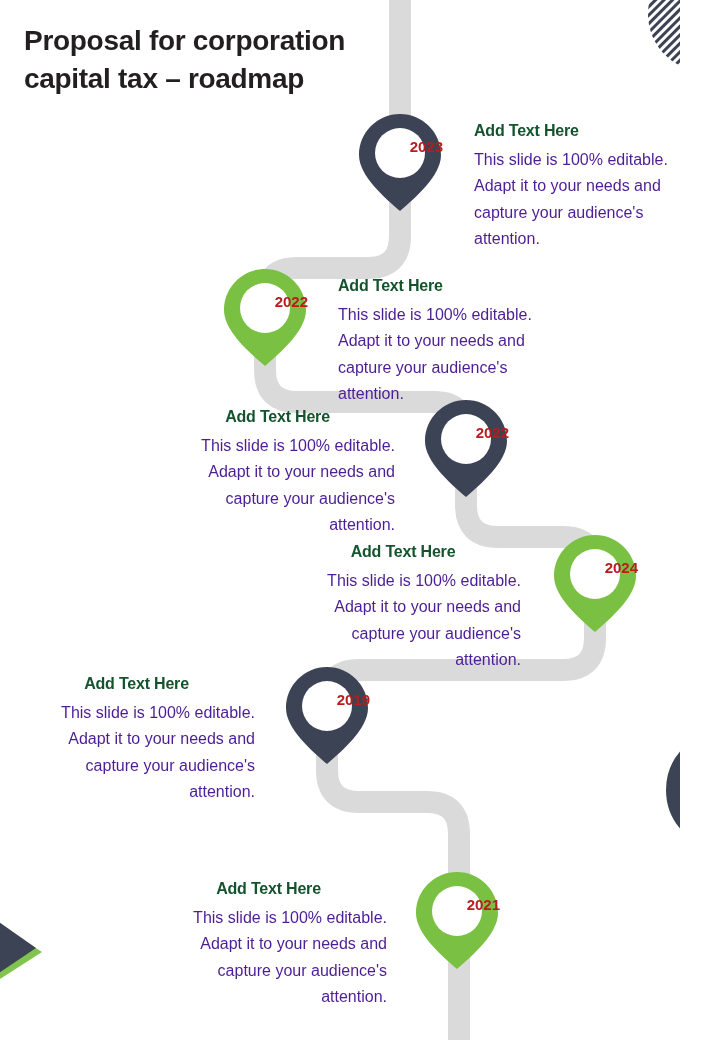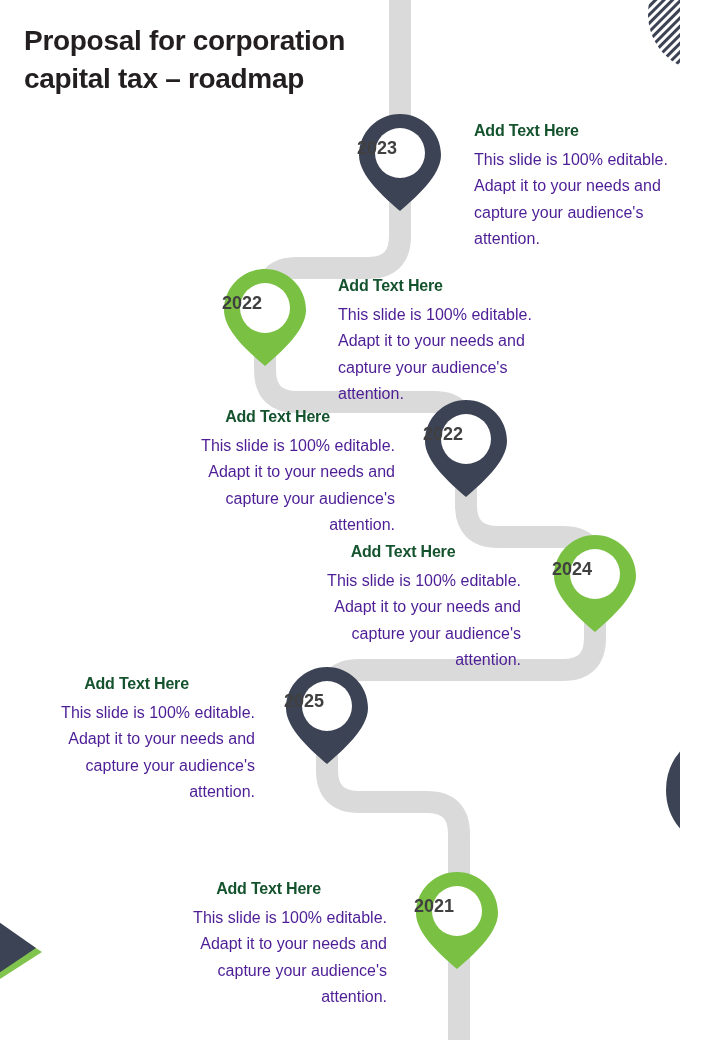--- a/index.html
+++ b/index.html
@@ -76,24 +76,24 @@
     position: absolute;
     width: 86px;
     height: 104px;
   }
   .pin svg { display: block; width: 86px; height: 104px; }
   .pin .year {
     position: absolute;
     left: 0;
     top: 28px;
     width: 86px;
-    text-align: left;
-    font-size: 18px;
+    text-align: right;
+    font-size: 15px;
     font-weight: bold;
-    color: #404040;
+    color: #b91c1c;
     letter-spacing: 0px;
   }
   #pin-2023 { left: 357px; top: 110px; }
   #pin-2022 { left: 222px; top: 265px; }
   #pin-2021 { left: 423px; top: 396px; }
   #pin-2020 { left: 552px; top: 531px; }
   #pin-2019 { left: 284px; top: 663px; }
   #pin-2018 { left: 414px; top: 868px; }
 </style>
 </head>
@@ -204,21 +204,21 @@
   <div class="block align-right" id="block-2020">
     <div class="heading">Add Text Here</div>
     <div class="body">This slide is 100% editable. Adapt it to your needs and capture your audience's attention.</div>
   </div>
 
   <div class="pin" id="pin-2019">
     <svg viewBox="0 0 86 104" xmlns="http://www.w3.org/2000/svg">
       <path d="M43 4 C20.4 4 2 22.4 2 45 C2 66 28 88 43 101 C58 88 84 66 84 45 C84 22.4 65.6 4 43 4 Z" fill="#3c4354"></path>
       <circle cx="43" cy="43" r="25" fill="#ffffff"></circle>
     </svg>
-    <div class="year">2025</div>
+    <div class="year">2019</div>
   </div>
   <div class="block align-right" id="block-2019">
     <div class="heading">Add Text Here</div>
     <div class="body">This slide is 100% editable. Adapt it to your needs and capture your audience's attention.</div>
   </div>
 
   <div class="pin" id="pin-2018">
     <svg viewBox="0 0 86 104" xmlns="http://www.w3.org/2000/svg">
       <path d="M43 4 C20.4 4 2 22.4 2 45 C2 66 28 88 43 101 C58 88 84 66 84 45 C84 22.4 65.6 4 43 4 Z" fill="#7ac143"></path>
       <circle cx="43" cy="43" r="25" fill="#ffffff"></circle>

